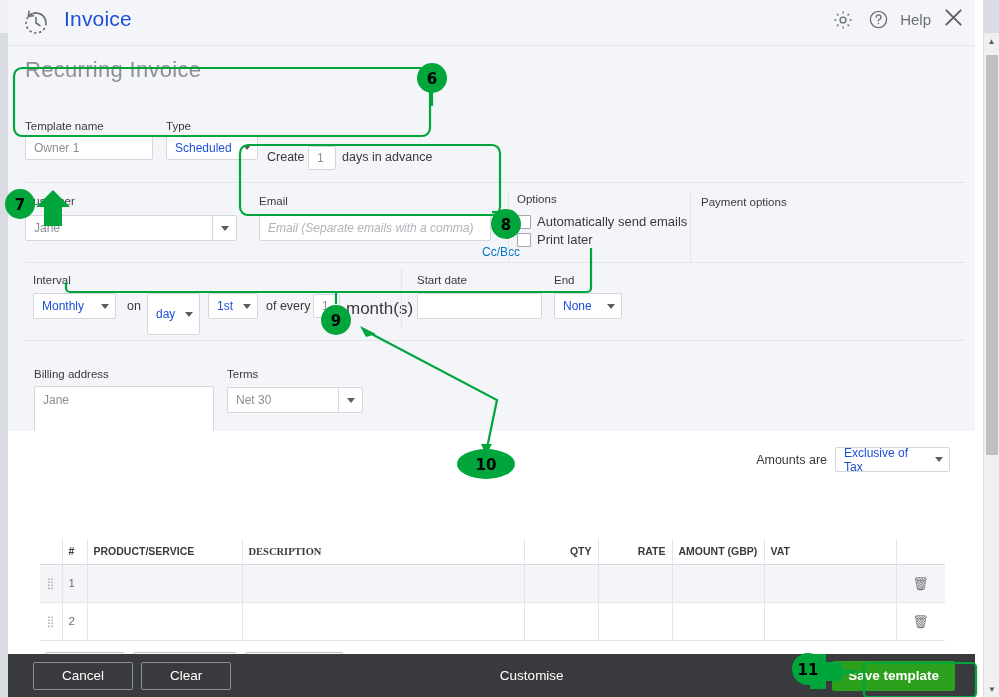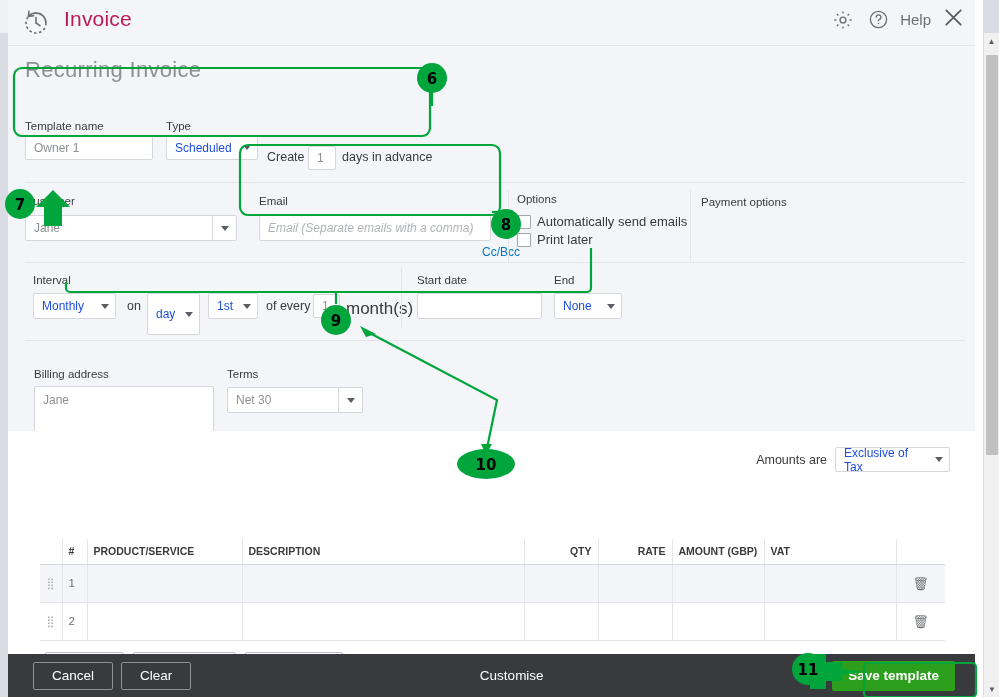--- a/index.html
+++ b/index.html
@@ -34,21 +34,21 @@
     background: #f4f5f8;
     border-bottom: 1px solid #e3e5e8;
   }
   .hdr-icon {
     position: absolute; left: 12px; top: 7px;
     width: 32px; height: 32px;
     color: #6b6e73;
   }
   .hdr-title {
     position: absolute; left: 56px; top: 7px;
-    font-size: 21px; font-weight: 400; color: #be185d;
+    font-size: 21px; font-weight: 400; color: #1d4ed8;
     letter-spacing: .2px;
   }
   .hdr-right { position: absolute; right: 8px; top: 6px; display: flex; align-items: center; gap: 9px; }
   .hdr-right .icn { width: 26px; height: 26px; color: #6b6e73; display: flex; align-items: center; justify-content: center; }
   .hdr-help-label { font-size: 15px; color: #6b6e73; }
   .hdr-close { font-size: 25px; color: #5a5d63; line-height: 1; padding: 0 2px; cursor: pointer; font-weight: 300;}
 
   
   .content {
     position: absolute; left: 8px; top: 46px; width: 967px; height: 608px;
@@ -135,21 +135,21 @@
   .totals-val { font-size: 13.5px; color: #393a3d; }
 
   
   .footer {
     position: absolute; left: 8px; top: 654px; width: 967px; height: 43px;
     background: #393a3d;
     display: flex; align-items: center;
   }
   .btn-dark {
     background: transparent; border: 1px solid #8c8f94; border-radius: 2px;
-    color: #fff; font-size: 13.5px; height: 28px; padding: 0 18px;
+    color: #fff; font-size: 13.5px; height: 28px; padding: 0 28px;
     display: inline-flex; align-items: center; cursor: pointer;
   }
   .footer-mid { color: #fff; font-size: 13.5px; }
   .btn-save {
     background: #2ca01c; border: none; border-radius: 2px; color: #fff;
     font-size: 13.5px; font-weight: 700; height: 30px; padding: 0 16px;
     display: inline-flex; align-items: center; cursor: pointer;
   }
 
   
@@ -308,21 +308,21 @@
           <span class="caret"></span>
         </span>
       </div>
 
       <table class="lines">
         <thead>
           <tr>
             <th style="width:22px;border-left:none;"></th>
             <th style="width:25px;">#</th>
             <th style="width:155px;">PRODUCT/SERVICE</th>
-            <th style="width:282px;">DESCRIPTION</th>
+            <th style="width:282px;font-family:Liberation Serif, serif;">DESCRIPTION</th>
             <th class="num" style="width:74px;">QTY</th>
             <th class="num" style="width:74px;">RATE</th>
             <th style="width:92px;">AMOUNT (GBP)</th>
             <th style="width:132px;">VAT</th>
             <th style="width:49px;border-right:none;"></th>
           </tr>
         </thead>
         <tbody>
           <tr class="alt">
             <td style="border-left:none;text-align:center;"><span class="grip">⣿</span></td>

